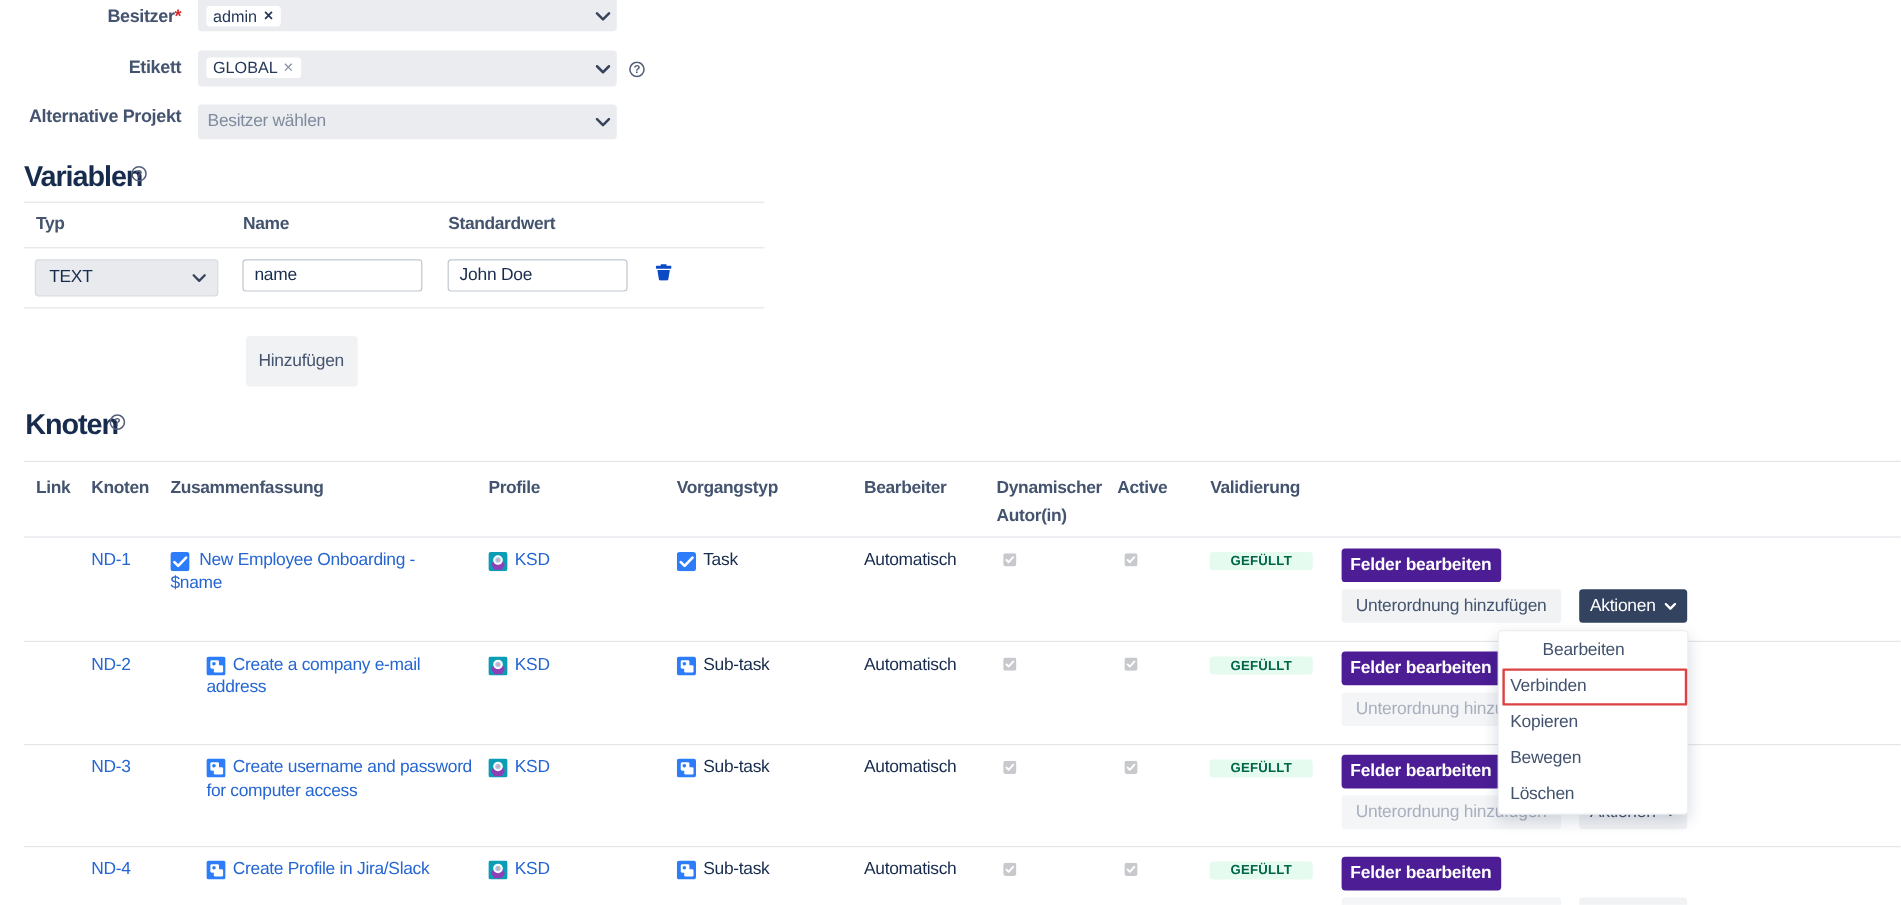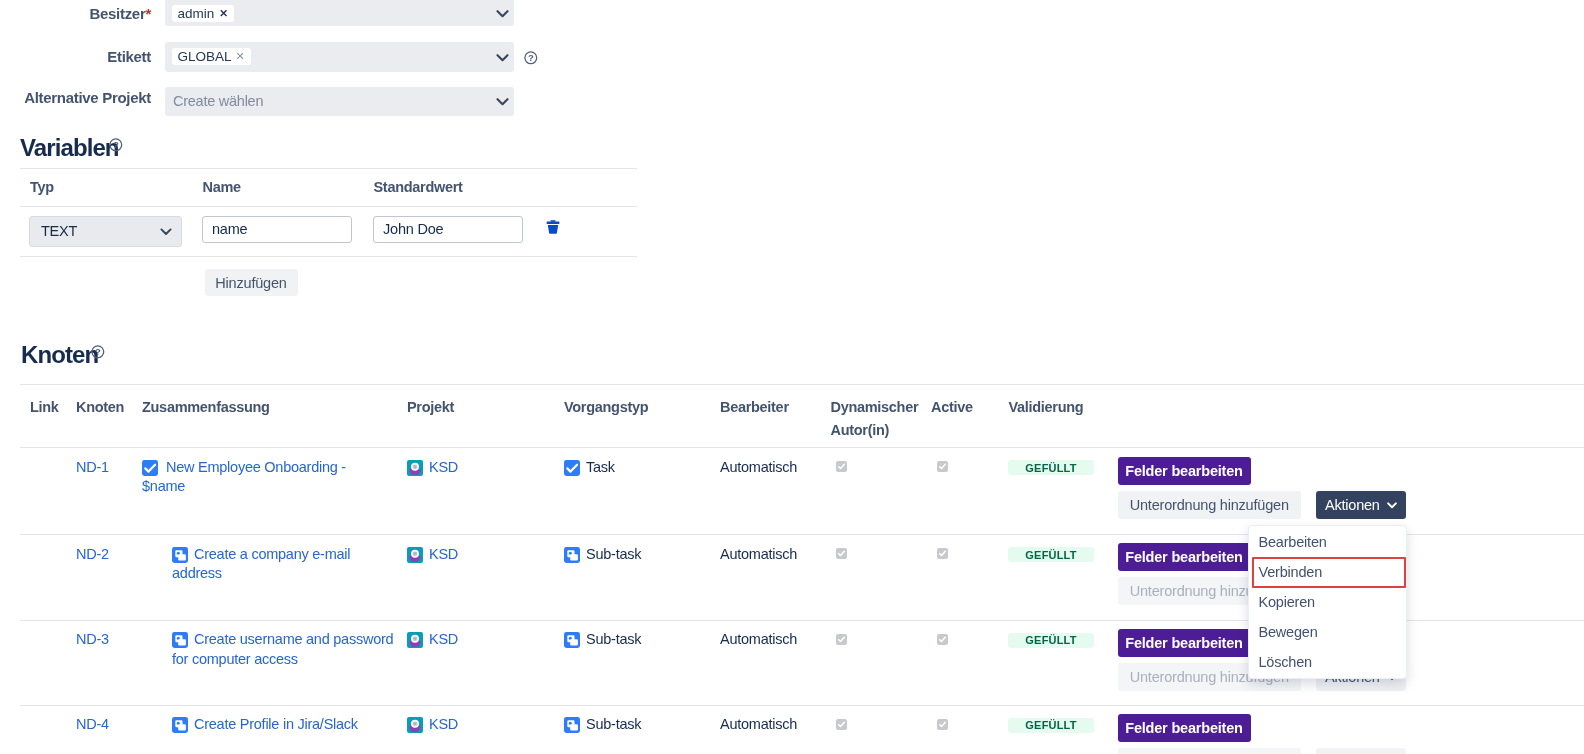--- a/index.html
+++ b/index.html
@@ -34,21 +34,21 @@
 <div class="lbl" style="top:5px;">Besitzer<span style="color:#d92929">*</span></div>
 <div class="lbl" style="top:48px;">Etikett</div>
 <div class="lbl" style="top:89px;">Alternative Projekt</div>
 
 <div class="sel" style="top:-3px;"></div>
 <div class="sel" style="top:42px; height:30px;"></div>
 <div class="sel" style="top:87px;"></div>
 
 <div class="chip" style="left:171.5px; top:4.5px; height:17.5px;">admin<span style="font-weight:700; font-size:10.5px; margin-left:5px; color:#253858;">✕</span></div>
 <div class="chip" style="left:171.5px; top:47.5px; height:17.5px;">GLOBAL<span style="font-size:11px; margin-left:4px; color:#8993a4;">✕</span></div>
-<div class="txt" style="left:173px; top:92px; color:#7f8b9e;">Create wählen</div>
+<div class="txt" style="left:173px; top:92px; color:#7f8b9e;">Besitzer wählen</div>
 
 <svg class="chev" style="left:496px; top:9.5px;" width="13" height="8" viewBox="0 0 13 8">
     <path d="M1.5 1.2 L6.5 6.2 L11.5 1.2" fill="none" stroke="#37455c" stroke-width="2.1" stroke-linecap="round" stroke-linejoin="round"></path>
   </svg>
 <svg class="chev" style="left:496px; top:53.5px;" width="13" height="8" viewBox="0 0 13 8">
     <path d="M1.5 1.2 L6.5 6.2 L11.5 1.2" fill="none" stroke="#37455c" stroke-width="2.1" stroke-linecap="round" stroke-linejoin="round"></path>
   </svg>
 <svg class="chev" style="left:496px; top:98px;" width="13" height="8" viewBox="0 0 13 8">
     <path d="M1.5 1.2 L6.5 6.2 L11.5 1.2" fill="none" stroke="#37455c" stroke-width="2.1" stroke-linecap="round" stroke-linejoin="round"></path>
   </svg>
@@ -79,33 +79,33 @@
 
 <div class="inp" style="left:202px; top:215.5px; width:150px;">name</div>
 <div class="inp" style="left:373px; top:215.5px; width:150px;">John Doe</div>
 
 <svg class="abs" style="left:545.5px; top:219.5px;" width="14" height="14" viewBox="0 0 14 14">
     <path fill="#0b4ac5" d="M4.6 0.2 h4.8 v1.6 h-4.8 z"></path>
     <rect x="0.6" y="1.4" width="12.8" height="2.5" rx="0.6" fill="#0b4ac5"></rect>
     <path fill="#0b4ac5" d="M1.8 5 h10.4 l-1.3 8 a0.8 0.8 0 0 1 -0.8 0.67 h-6.2 a0.8 0.8 0 0 1 -0.8 -0.67 z"></path>
   </svg>
 
-<div class="btn btn-gray" style="left:204.5px; top:269px; width:93px; height:27px;">Hinzufügen</div>
+<div class="btn btn-gray" style="left:204.5px; top:280px; width:93px; height:42px;">Hinzufügen</div>
 
 <div class="h2" style="left:21px; top:340.5px;">Knoten</div>
 <svg class="abs" style="left:91px; top:345px;" width="14" height="14" viewBox="0 0 14 14">
     <circle cx="6.8" cy="6.8" r="5.9" fill="none" stroke="#54607a" stroke-width="1.3"></circle>
     <text x="6.8" y="10.1" text-anchor="middle" font-size="9.5" font-weight="bold" fill="#54607a" font-family="Liberation Sans">?</text>
   </svg>
 
 <div class="hline" style="left:20px; top:383.5px; width:1564px;"></div>
 <div class="th" style="left:30px; top:395.5px;">Link</div>
 <div class="th" style="left:76px; top:395.5px;">Knoten</div>
 <div class="th" style="left:142px; top:395.5px;">Zusammenfassung</div>
-<div class="th" style="left:407px; top:395.5px;">Projekt</div>
+<div class="th" style="left:407px; top:395.5px;">Profile</div>
 <div class="th" style="left:564px; top:395.5px;">Vorgangstyp</div>
 <div class="th" style="left:720px; top:395.5px;">Bearbeiter</div>
 <div class="th" style="left:830.5px; top:395.5px; width:104px;">Dynamischer Autor(in)</div>
 <div class="th" style="left:931px; top:395.5px;">Active</div>
 <div class="th" style="left:1008.5px; top:395.5px;">Validierung</div>
 <div class="hline" style="left:20px; top:446.9px; width:1564px;"></div>
 <div class="hline" style="left:20px; top:534.3px; width:1564px;"></div>
 <div class="hline" style="left:20px; top:619.7px; width:1564px;"></div>
 <div class="hline" style="left:20px; top:704.5px; width:1564px;"></div>
 
@@ -257,18 +257,18 @@
 <svg class="cbx" style="left:936.5px; top:718.5px;" width="11" height="11" viewBox="0 0 11 11">
     <rect width="11" height="11" rx="2" fill="#c7c9cd"></rect>
     <path d="M2.7 5.7 L4.5 7.5 L8.3 3.3" stroke="#fff" stroke-width="1.6" fill="none" stroke-linecap="round" stroke-linejoin="round"></path>
   </svg>
 <div class="badge" style="left:1008px; top:717.5px;">GEFÜLLT</div>
 <div class="btn btn-blue" style="left:1117.5px; top:713.5px; width:133px; height:28px;">Felder bearbeiten</div>
 <div class="btn btn-dis" style="left:1117.5px; top:747.5px; width:183.5px; height:28px;">Unterordnung hinzufügen</div>
 <div class="btn btn-sub" style="left:1316px; top:747.5px; width:89.5px; height:28px;">Aktionen&nbsp;</div>
 
 <div class="menu"></div>
-<div class="mi" style="top:533px;">Bearbeiten</div>
+<div class="mi" style="top:533px;margin-left:27px;">Bearbeiten</div>
 <div class="mi" style="top:563px;">Verbinden</div>
 <div class="mi" style="top:593px;">Kopieren</div>
 <div class="mi" style="top:623px;">Bewegen</div>
 <div class="mi" style="top:653px;">Löschen</div>
 <div class="redbox"></div>
 
 </body></html>

